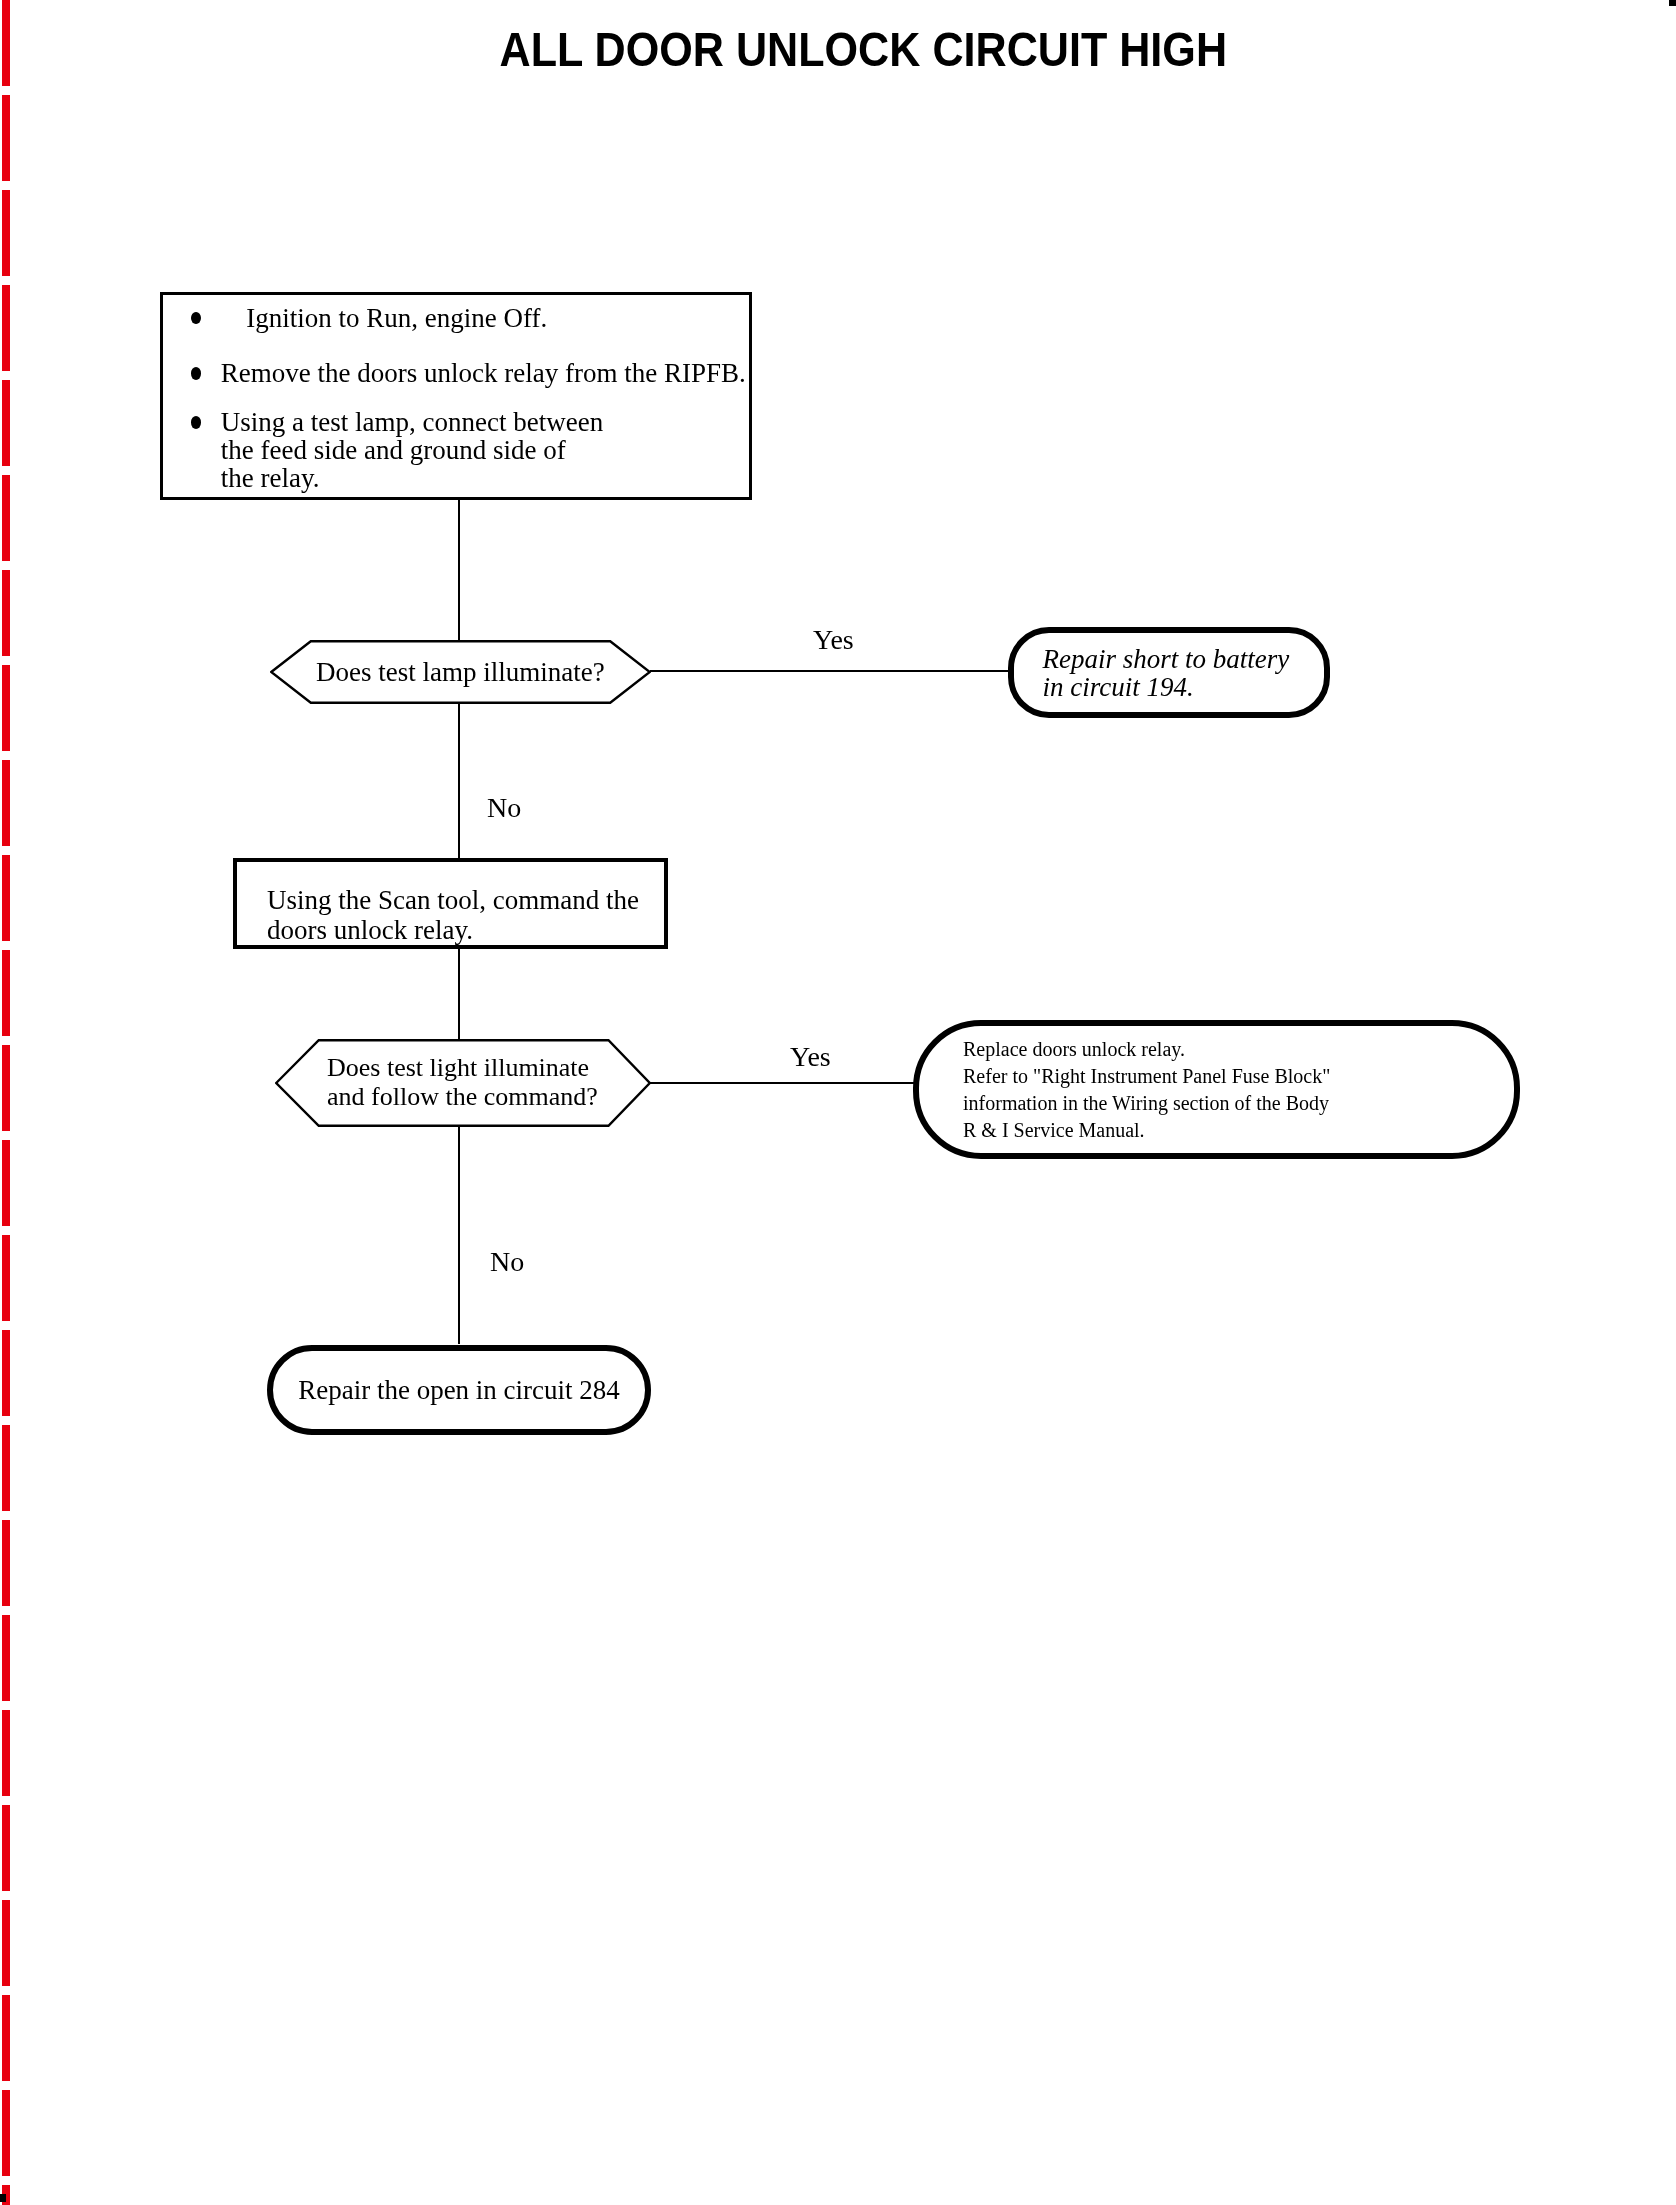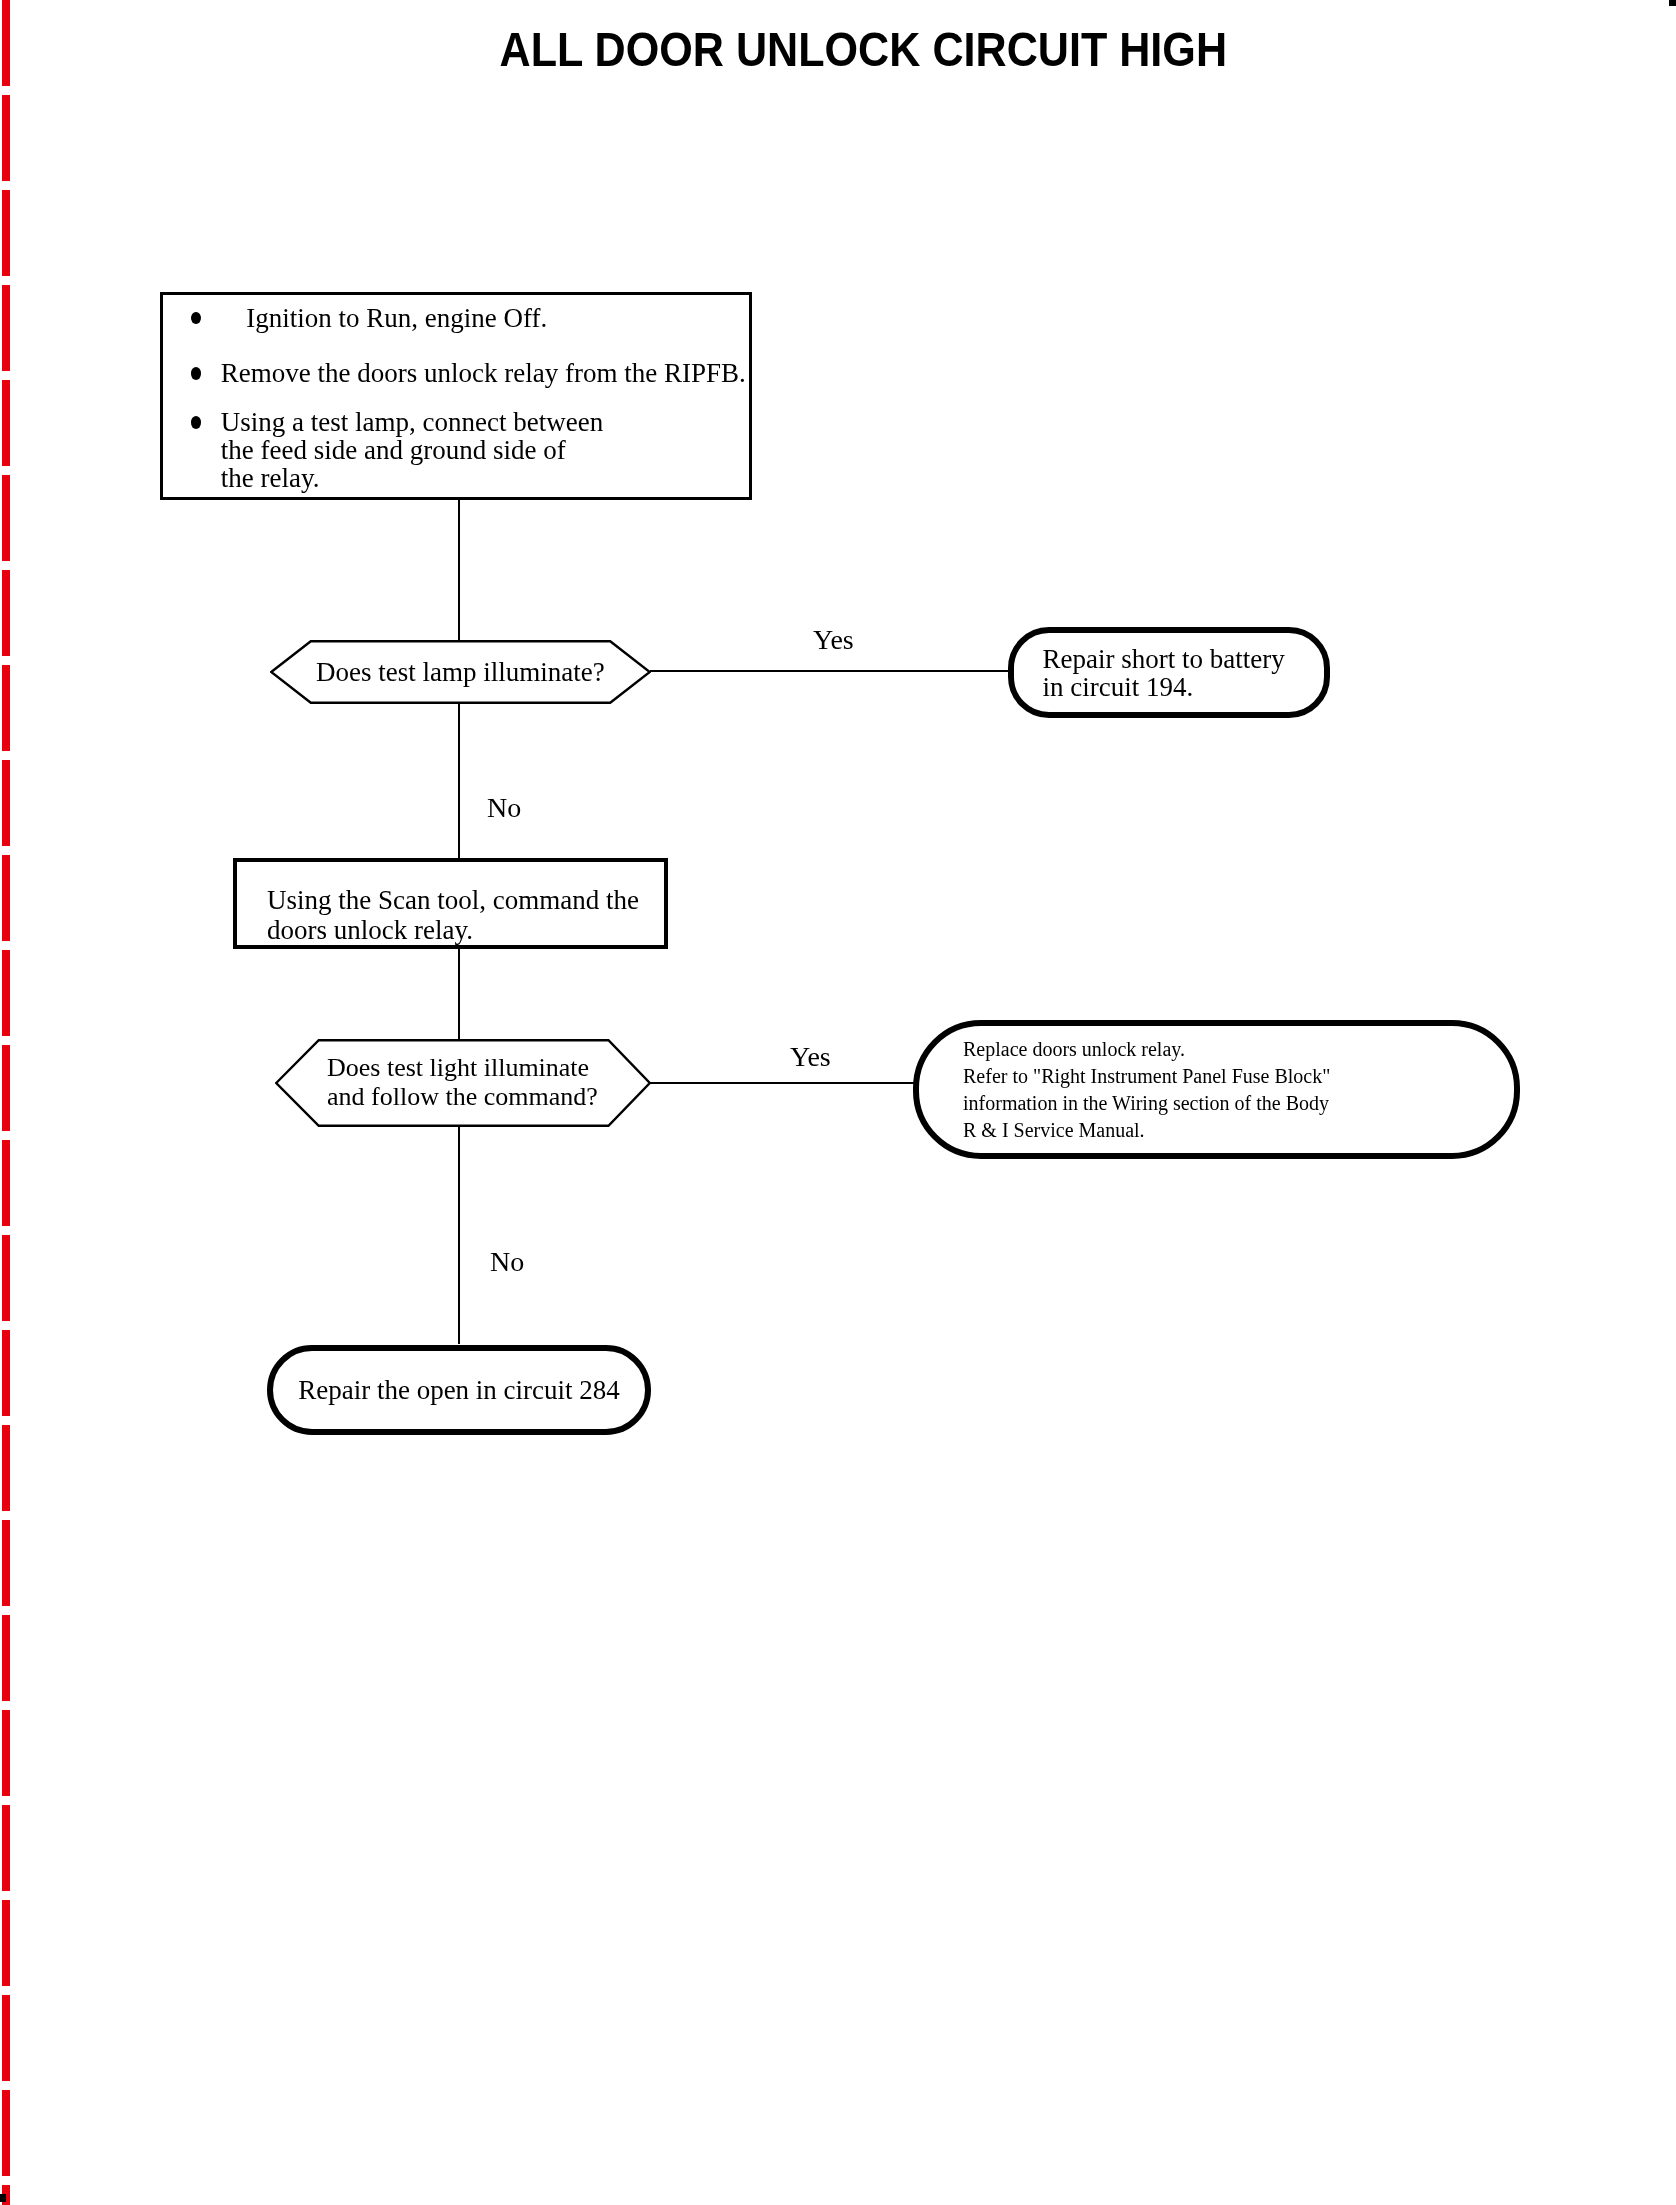--- a/index.html
+++ b/index.html
@@ -92,21 +92,21 @@
     <svg viewBox="0 0 626 105" preserveAspectRatio="none">
       <polygon points="2,52.5 67,2 559,2 624,52.5 559,103 67,103" fill="#ffffff" stroke="#000000" stroke-width="4"></polygon>
     </svg>
     <div class="hex-label" style="margin-left:46px;">Does test lamp illuminate?</div>
   </div>
 
   <div class="hline" style="left:650px;top:670px;width:359px;"></div>
   <div class="edge-label" style="left:813px;top:625px;">Yes</div>
 
   <div class="node rounded" style="left:1008px;top:627px;width:322px;height:91px;border-radius:41px;">
-    <div class="ntext" style="padding-left:28.6px;line-height:28px;">
+    <div class="ntext" style="padding-left:28.6px;line-height:28px;font-style:italic;">
       <div>Repair short to battery</div>
       <div>in circuit 194.</div>
     </div>
   </div>
 
   <div class="edge-label" style="left:487px;top:793px;">No</div>
 
   <div class="node rect2" style="left:233px;top:858px;width:435px;height:91px;">
     <div class="ntext" style="padding-left:30px;">
       <div>Using the Scan tool, command the</div>

